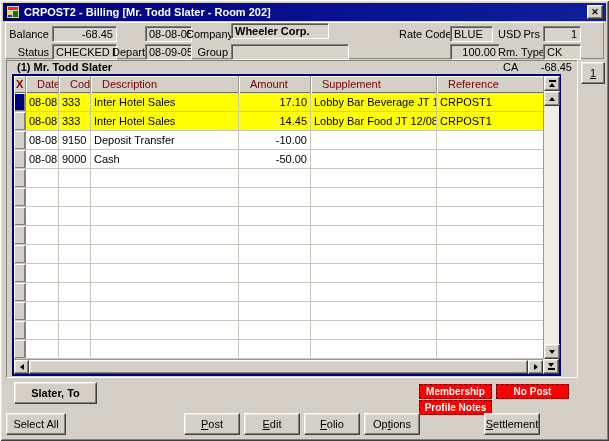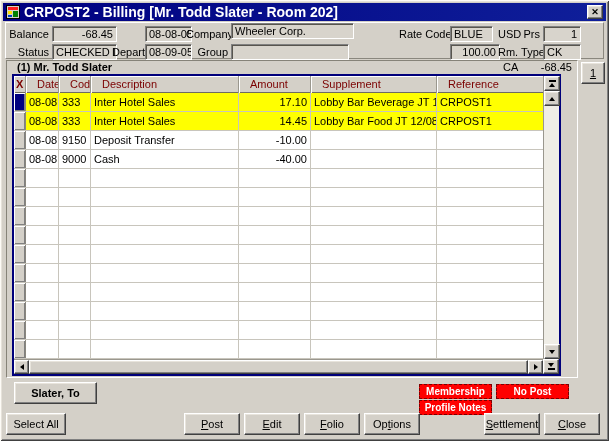--- a/index.html
+++ b/index.html
@@ -5,21 +5,21 @@
   html,body{margin:0;padding:0;background:#fff;}
   *{box-sizing:border-box;font-family:"Liberation Sans",sans-serif;}
   .win{position:relative;width:609px;height:441px;background:#d4d0c8;
        outline:1px solid #6e6e6e;
        box-shadow:inset 1px 1px 0 #fdfbf6,inset -1px -1px 0 #404040,
                   inset 2px 2px 0 #e6e2da,inset -2px -2px 0 #808080;
        font-size:11px;color:#000;overflow:hidden;}
   
   .titlebar{position:absolute;left:3px;top:3px;width:603px;height:18px;
             background:linear-gradient(90deg,#000080,#0f1f9a);display:flex;align-items:center;padding:0 3px;}
-  .titlebar .title{color:#fff;font-weight:bold;font-size:14px;margin-left:4px;white-space:nowrap;
+  .titlebar .title{color:#fff;font-weight:bold;font-size:11px;margin-left:4px;white-space:nowrap;
                    overflow:hidden;flex:1;}
   .app-icon{width:14px;height:14px;display:inline-block;flex:0 0 auto;}
   .btn3d{background:#d4d0c8;border:1px solid;border-color:#fff #404040 #404040 #fff;
          box-shadow:inset -1px -1px 0 #808080,inset 1px 1px 0 #e8e4dc;cursor:default;}
   .closebtn{width:16px;height:14px;display:flex;align-items:center;justify-content:center;
             font-size:9px;font-weight:bold;line-height:1;padding:0;}
   
   .hdr{position:absolute;left:5px;top:22px;width:599px;height:37px;
        border:1px solid;border-color:#fff #8a877e #8a877e #fff;}
   .lbl{position:absolute;height:15px;line-height:15px;text-align:right;white-space:nowrap;}
@@ -107,21 +107,21 @@
       <span>✕</span>
     </button>
   </div>
 
   <div class="hdr">
     <span class="lbl" style="left:3px;top:4px;width:40px;">Balance</span>
     <span class="fld num" style="left:46px;top:3px;width:65px;">-68.45</span>
     <span class="lbl" style="left:106px;top:4px;width:30px;margin-left:36px;">Arrival</span>
     <span class="fld" style="left:139px;top:3px;width:47px;">08-08-05</span>
     <span class="lbl" style="left:180px;top:4px;width:42px;">Company</span>
-    <span class="fld" style="left:225px;top:0;width:123px;">Wheeler Corp.</span>
+    <span class="fld" style="left:225px;top:0;width:98px;font-weight:bold;">Wheeler Corp.</span>
     <span class="lbl" style="left:393px;top:4px;width:48px;">Rate Code</span>
     <span class="fld" style="left:444px;top:3px;width:43px;">BLUE</span>
     <span class="lbl" style="left:492px;top:4px;width:28px;text-align:left;">USD</span>
     <span class="lbl" style="left:514px;top:4px;width:20px;">Prs</span>
     <span class="fld num" style="left:537px;top:3px;width:38px;">1</span>
 
     <span class="lbl" style="left:3px;top:22px;width:40px;">Status</span>
     <span class="fld" style="left:46px;top:21px;width:65px;">CHECKED IN</span>
     <span class="lbl" style="left:106px;top:22px;width:30px;">Depart</span>
     <span class="fld" style="left:139px;top:21px;width:47px;">08-09-05</span>
@@ -177,21 +177,21 @@
             <div class="gcell c2">Deposit Transfer</div>
             <div class="gcell c3 num">-10.00</div>
             <div class="gcell c4"></div>
             <div class="gcell c5"></div>
           </div>
           <div class="grow">
             <div class="gcell xcell"></div>
             <div class="gcell c0">08-08</div>
             <div class="gcell c1">9000</div>
             <div class="gcell c2">Cash</div>
-            <div class="gcell c3 num">-40.00</div>
+            <div class="gcell c3 num">-50.00</div>
             <div class="gcell c4"></div>
             <div class="gcell c5"></div>
           </div>
           <div class="grow">
             <div class="gcell xcell"></div>
             <div class="gcell c0"></div>
             <div class="gcell c1"></div>
             <div class="gcell c2"></div>
             <div class="gcell c3 num"></div>
             <div class="gcell c4"></div>
@@ -319,14 +319,13 @@
   <span class="badge b-nopost">No Post</span>
   <span class="badge b-notes">Profile Notes</span>
 
   <button class="btn3d selall">Select All</button>
 
   <button class="btn3d cmdbtn" style="left:184px;"><u>P</u>ost</button>
   <button class="btn3d cmdbtn" style="left:244px;"><u>E</u>dit</button>
   <button class="btn3d cmdbtn" style="left:304px;"><u>F</u>olio</button>
   <button class="btn3d cmdbtn" style="left:364px;">Op<u>t</u>ions</button>
   <button class="btn3d cmdbtn" style="left:484px;"><u>S</u>ettlement</button>
-  <button class="btn3d cmdbtn" style="left:544px;"><u>C</u>lose</button>
 </div>
 
 </body></html>

